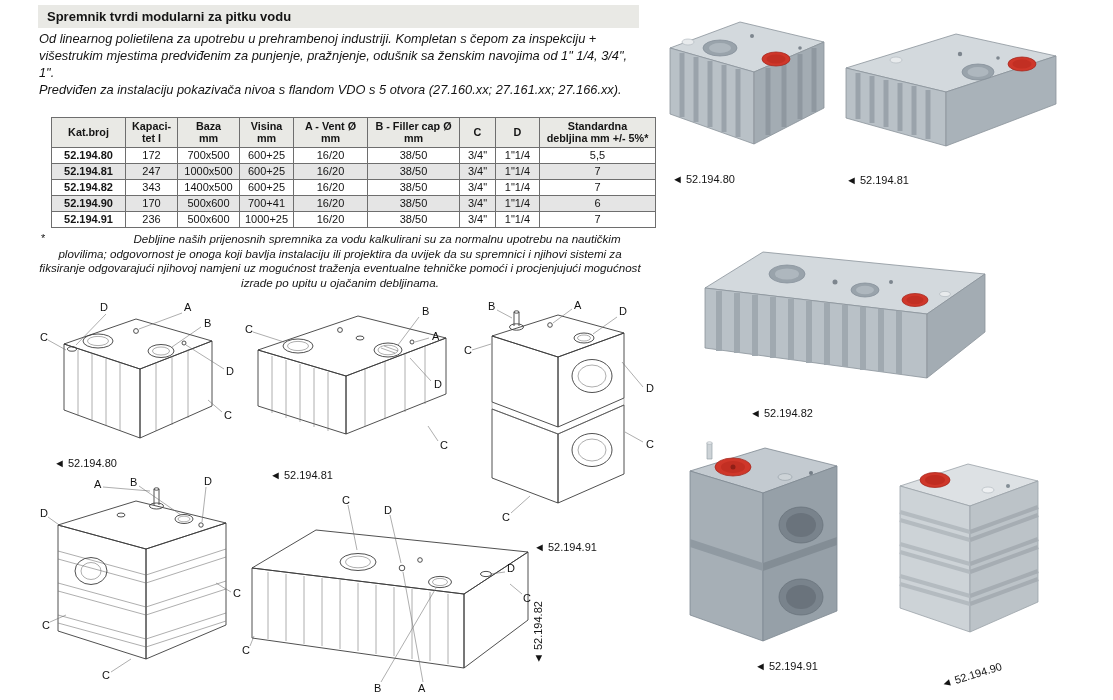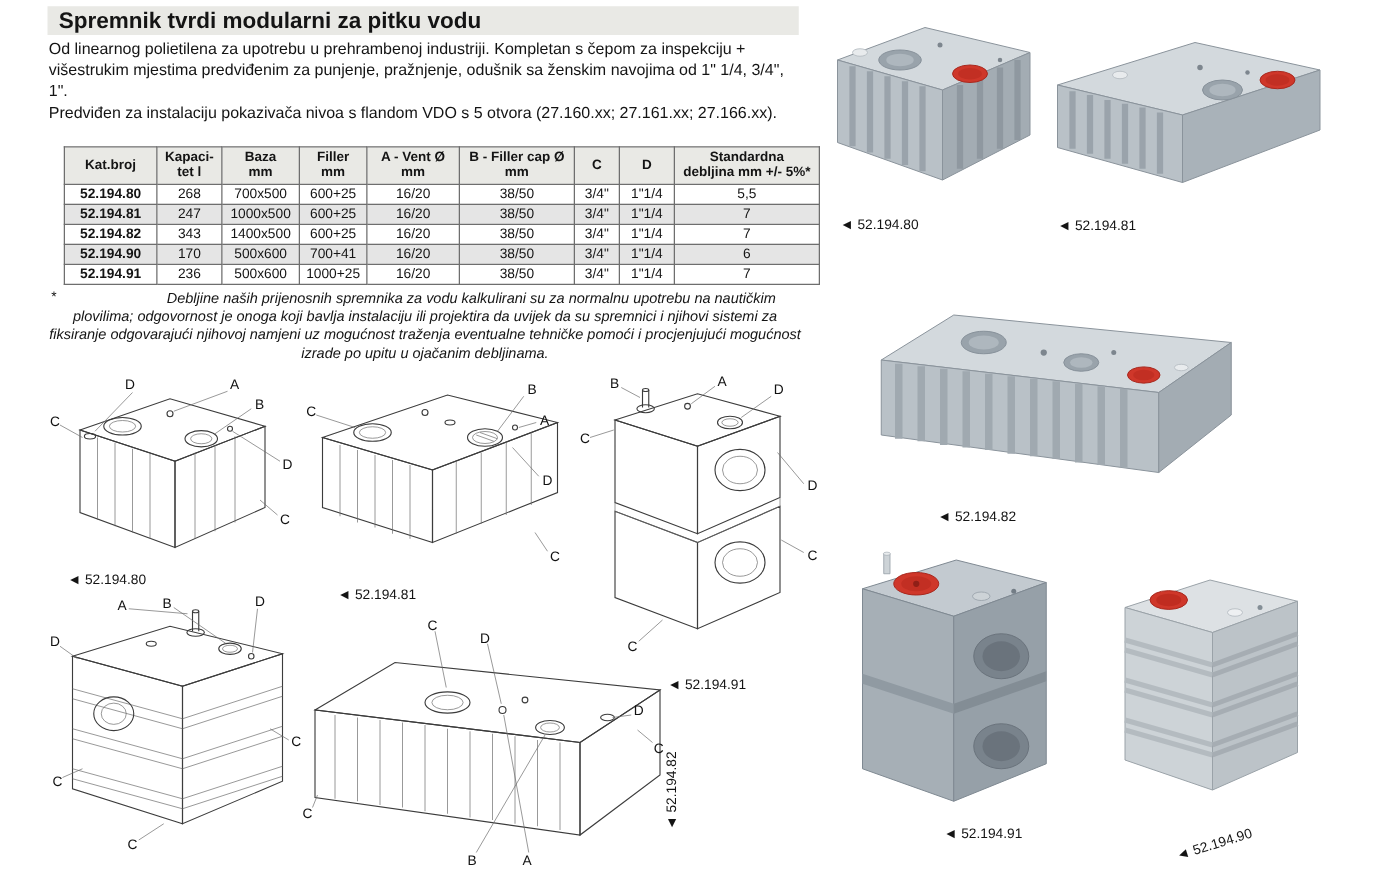--- a/index.html
+++ b/index.html
@@ -1,20 +1,20 @@
 <!DOCTYPE html>
 <html><head>
 <meta charset="utf-8">
 <style>
   html,body{margin:0;padding:0;}
   body{width:1113px;height:700px;position:relative;overflow:hidden;background:#ffffff;
        font-family:"Liberation Sans",sans-serif;color:#141414;}
   .title-bar{position:absolute;left:38px;top:5px;width:601px;height:23px;background:#e9e9e5;
-             font-weight:bold;font-size:18px;line-height:23px;padding-left:9px;box-sizing:border-box;}
-  .desc-block{position:absolute;left:39px;top:31px;width:601px;font-size:12.8px;line-height:1.32;}
+             font-weight:bold;font-size:13px;line-height:23px;padding-left:9px;box-sizing:border-box;}
+  .desc-block{position:absolute;left:39px;top:31px;width:601px;font-size:12.8px;line-height:1.32;font-style:italic;}
   .desc-block p{margin:0;}
   table.spec{position:absolute;left:30px;top:117px;width:604px;border-collapse:collapse;
              table-layout:fixed;font-size:11px;margin-left:21px;}
   .spec th{background:#e9e9e5;border:1px solid #6e6e6e;font-weight:bold;text-align:center;
            vertical-align:middle;padding:2px 1px;white-space:pre-line;line-height:1.15;font-size:10.8px;}
   .spec td{border:1px solid #6e6e6e;text-align:center;vertical-align:middle;padding:0 1px;
            height:15px;font-size:11px;}
   .spec td.cat{font-weight:bold;text-align:center;}
   .spec tr.alt td{background:#e5e5e5;}
   .footnote{position:absolute;left:38px;top:232px;width:604px;font-size:11.6px;line-height:1.26;font-style:italic;}
@@ -50,36 +50,36 @@
       <col style="width:44px">
     <col style="width:116px">
   </colgroup>
   <thead>
     <tr>
       <th>Kat.broj</th>
       <th>Kapaci-
 tet l</th>
       <th>Baza
 mm</th>
-      <th>Filler
+      <th>Visina
 mm</th>
       <th>A - Vent Ø
 mm</th>
       <th>B - Filler cap Ø
 mm</th>
       <th>C</th>
       <th>D</th>
       <th>Standardna
 debljina mm +/- 5%*</th>
     </tr>
   </thead>
   <tbody>
     <tr>
       <td class="cat">52.194.80</td>
-      <td>268</td>
+      <td>172</td>
       <td>700x500</td>
       <td>600+25</td>
       <td>16/20</td>
       <td>38/50</td>
       <td>3/4"</td>
       <td>1"1/4</td>
       <td>5,5</td>
     </tr>
     <tr class="alt">
       <td class="cat">52.194.81</td>

